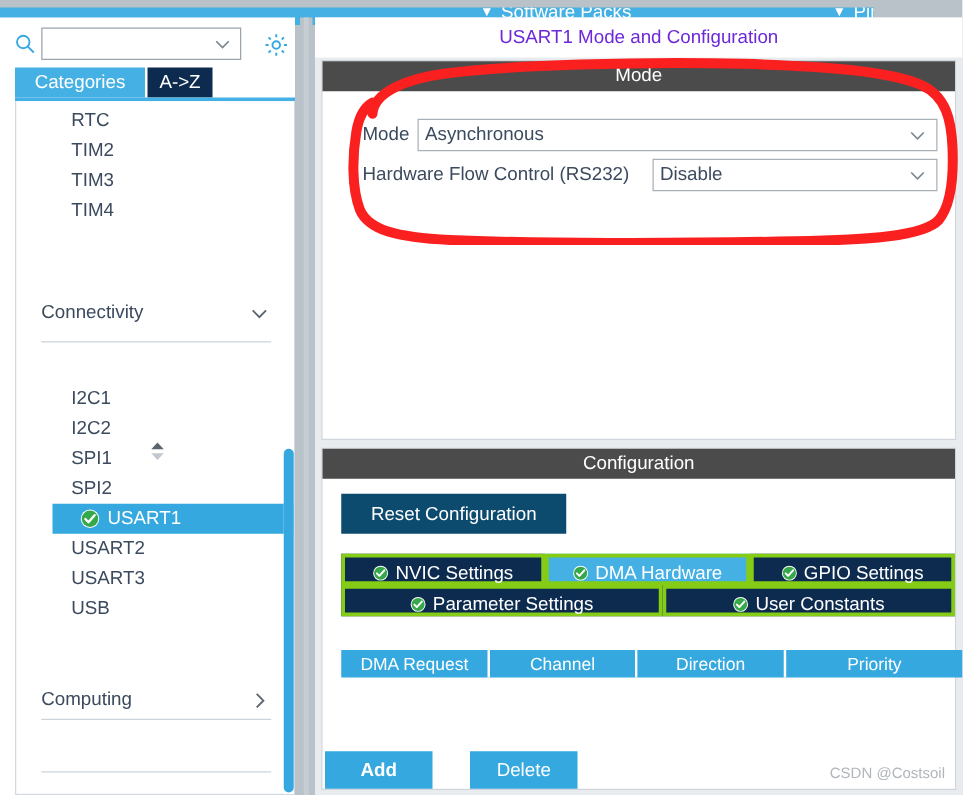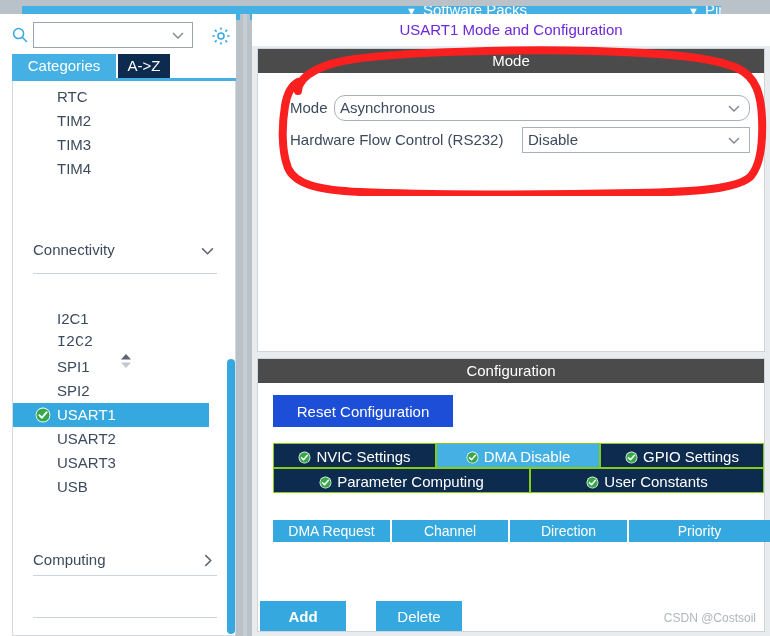--- a/index.html
+++ b/index.html
@@ -9,21 +9,21 @@
     font-family:"Liberation Sans", sans-serif;
     font-size:15px;
     color:#3c4a5e;
     position:relative;
   }
   #root{position:relative;width:770px;height:636px;background:#b9c2c9;}
 
   
   .ribbon{
     position:absolute;left:0;top:6px;width:699px;height:14px;
-    background:#45b0e3;overflow:hidden;margin-left:22px;
+    background:#45b0e3;overflow:hidden;
   }
   .ribbon-item{
     position:absolute;top:-5px;color:#ffffff;font-size:15px;white-space:nowrap;
   }
   .ribbon-caret{display:inline-block;margin-right:6px;font-size:11px;vertical-align:middle;}
 
   
   .left-panel{
     position:absolute;left:0;top:14px;width:236px;height:622px;
     background:#ffffff;
@@ -58,21 +58,21 @@
   
   .list-area{
     position:absolute;left:12px;top:67px;width:224px;height:555px;
     background:#ffffff;border:1px solid #d3d9de;border-top:0;box-sizing:border-box;
     overflow:hidden;
   }
   .li{
     position:absolute;left:0;width:200px;height:24px;line-height:24px;
     padding-left:44px;box-sizing:border-box;font-size:15px;color:#3c4a5e;white-space:nowrap;
   }
-  .li.selected{background:#35a8e0;color:#ffffff;width:196px;}
+  .li.selected{background:#35a8e0;color:#ffffff;width:196px;margin-left:29px;}
   .check-icon{position:absolute;left:22px;top:4px;width:16px;height:16px;}
 
   .group-row{
     position:absolute;left:20px;width:184px;height:30px;
   }
   .group-label{
     position:absolute;left:0;top:0;font-size:15px;color:#3c4a5e;line-height:26px;
   }
   .group-chev{position:absolute;right:2px;top:6px;width:15px;height:15px;}
   .group-rule{position:absolute;left:20px;width:184px;height:1px;background:#cdd4da;}
@@ -105,28 +105,28 @@
   .combo{
     position:absolute;top:0;height:26px;border:1px solid #a9b1b8;background:#ffffff;box-sizing:border-box;
   }
   .combo-val{position:absolute;left:5px;top:0;line-height:24px;font-size:15px;color:#3c4a5e;white-space:nowrap;}
   .combo-chev{position:absolute;right:8px;top:5px;width:14px;height:14px;}
 
   .config-card{position:absolute;left:5px;top:344px;width:508px;height:274px;background:#ffffff;border:1px solid #cfd5da;box-sizing:border-box;}
 
   .reset-btn{
     position:absolute;left:15px;top:36px;width:180px;height:32px;line-height:32px;
-    background:#1d4ed8;color:#ffffff;font-size:15px;border:0;
+    background:#0c4a6e;color:#ffffff;font-size:15px;border:0;
     font-family:"Liberation Sans", sans-serif;
   }
 
   .cfg-tab{
     position:absolute;height:25px;line-height:25px;
     background:#0d2b4f;color:#ffffff;font-size:15px;text-align:center;
-    border:1px solid #84cc16;box-sizing:border-box;white-space:nowrap;
+    border:3px solid #84cc16;box-sizing:border-box;white-space:nowrap;
   }
   .cfg-tab.active{background:#45b0e3;}
   .cfg-tab .chk{display:inline-block;width:13px;height:13px;vertical-align:-2px;margin-right:5px;}
 
   .th{
     position:absolute;height:22px;line-height:22px;background:#35a8e0;color:#ffffff;
     font-size:14px;text-align:center;border-right:2px solid #ffffff;box-sizing:border-box;
   }
   .act-btn{
     position:absolute;height:30px;line-height:30px;background:#35a8e0;color:#ffffff;
@@ -194,21 +194,21 @@
         </svg>
       </div>
       <div class="group-rule" style="top:192px;"></div>
 
       <svg class="spinner-icon" viewBox="0 0 14 16">
         <polygon points="7,1 12,6.4 2,6.4" fill="#5a6570"></polygon>
         <polygon points="7,15 12,9.6 2,9.6" fill="#c2c8cd"></polygon>
       </svg>
 
       <div class="li" style="top:226px;"><span>I2C1</span></div>
-      <div class="li" style="top:250px;font-family:Liberation Mono, monospace;"><span>I2C2</span></div>
+      <div class="li" style="top:250px;"><span>I2C2</span></div>
       <div class="li" style="top:274px;"><span>SPI1</span></div>
       <div class="li" style="top:298px;"><span>SPI2</span></div>
 
       <div class="li selected" style="top:322px;">
         <svg class="check-icon" viewBox="0 0 16 16">
           <circle cx="8" cy="8" r="7.4" fill="#ffffff"></circle>
           <circle cx="8" cy="8" r="6.6" fill="#35a84a"></circle>
           <polyline points="4.3,8.2 6.8,10.8 11.7,5.2" fill="none" stroke="#ffffff" stroke-width="1.9" stroke-linecap="round" stroke-linejoin="round"></polyline>
         </svg>
         <span>USART1</span>
@@ -238,21 +238,21 @@
 
   <div class="right-panel">
 
     <div class="title-bar">USART1 Mode and Configuration</div>
 
     <div class="mode-card">
       <div class="section-head">Mode</div>
 
       <div class="field-row" style="left:32px;top:46px;width:460px;">
         <span class="field-label">Mode</span>
-        <div class="combo" style="left:44px;width:416px;border-radius:11px;">
+        <div class="combo" style="left:44px;width:416px;">
           <span class="combo-val">Asynchronous</span>
           <svg class="combo-chev" viewBox="0 0 14 14">
             <polyline points="2,5 7,10 12,5" fill="none" stroke="#7d878f" stroke-width="1.4"></polyline>
           </svg>
         </div>
       </div>
 
       <div class="field-row" style="left:32px;top:78px;width:460px;">
         <span class="field-label">Hardware Flow Control (RS232)</span>
         <div class="combo" style="left:232px;width:228px;">
@@ -274,36 +274,36 @@
             <circle cx="7" cy="7" r="6.4" fill="#ffffff"></circle>
             <circle cx="7" cy="7" r="5.6" fill="#35a84a"></circle>
             <polyline points="3.8,7.2 5.9,9.4 10.2,4.6" fill="none" stroke="#ffffff" stroke-width="1.7" stroke-linecap="round" stroke-linejoin="round"></polyline>
           </svg><span>NVIC Settings</span>
       </div>
       <div class="cfg-tab active" style="left:178px;top:84px;width:164px;">
         <svg class="chk" viewBox="0 0 14 14">
             <circle cx="7" cy="7" r="6.4" fill="#ffffff"></circle>
             <circle cx="7" cy="7" r="5.6" fill="#35a84a"></circle>
             <polyline points="3.8,7.2 5.9,9.4 10.2,4.6" fill="none" stroke="#ffffff" stroke-width="1.7" stroke-linecap="round" stroke-linejoin="round"></polyline>
-          </svg><span>DMA Disable</span>
+          </svg><span>DMA Hardware</span>
       </div>
       <div class="cfg-tab" style="left:342px;top:84px;width:164px;">
         <svg class="chk" viewBox="0 0 14 14">
             <circle cx="7" cy="7" r="6.4" fill="#ffffff"></circle>
             <circle cx="7" cy="7" r="5.6" fill="#35a84a"></circle>
             <polyline points="3.8,7.2 5.9,9.4 10.2,4.6" fill="none" stroke="#ffffff" stroke-width="1.7" stroke-linecap="round" stroke-linejoin="round"></polyline>
           </svg><span>GPIO Settings</span>
       </div>
 
       <div class="cfg-tab" style="left:15px;top:109px;width:257px;">
         <svg class="chk" viewBox="0 0 14 14">
             <circle cx="7" cy="7" r="6.4" fill="#ffffff"></circle>
             <circle cx="7" cy="7" r="5.6" fill="#35a84a"></circle>
             <polyline points="3.8,7.2 5.9,9.4 10.2,4.6" fill="none" stroke="#ffffff" stroke-width="1.7" stroke-linecap="round" stroke-linejoin="round"></polyline>
-          </svg><span>Parameter Computing</span>
+          </svg><span>Parameter Settings</span>
       </div>
       <div class="cfg-tab" style="left:272px;top:109px;width:234px;">
         <svg class="chk" viewBox="0 0 14 14">
             <circle cx="7" cy="7" r="6.4" fill="#ffffff"></circle>
             <circle cx="7" cy="7" r="5.6" fill="#35a84a"></circle>
             <polyline points="3.8,7.2 5.9,9.4 10.2,4.6" fill="none" stroke="#ffffff" stroke-width="1.7" stroke-linecap="round" stroke-linejoin="round"></polyline>
           </svg><span>User Constants</span>
       </div>
 
       <div class="th" style="left:15px;top:161px;width:119px;"><span>DMA Request</span></div>

